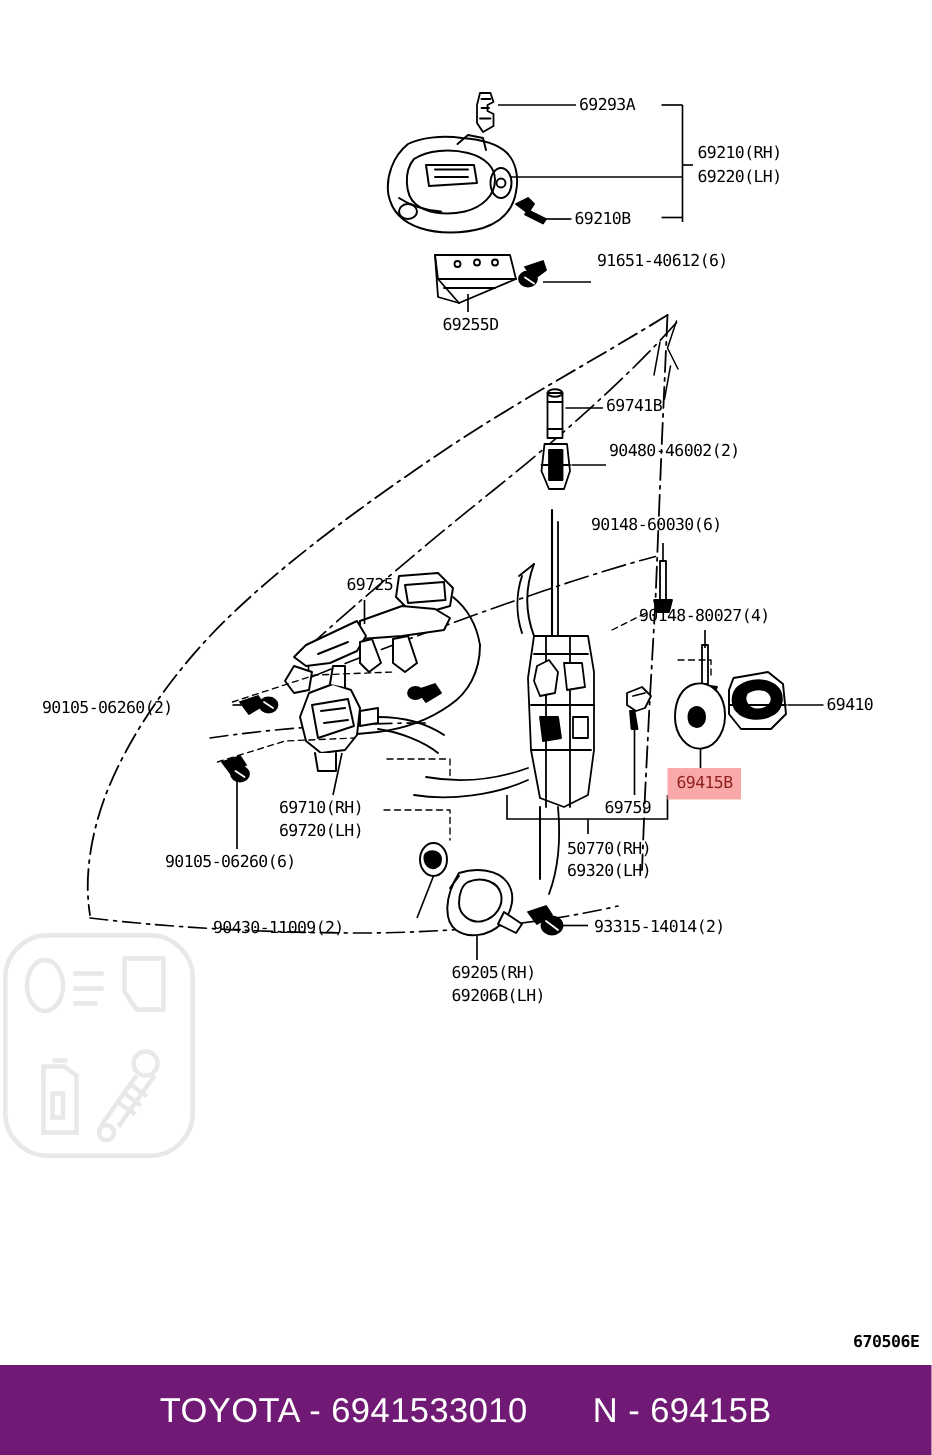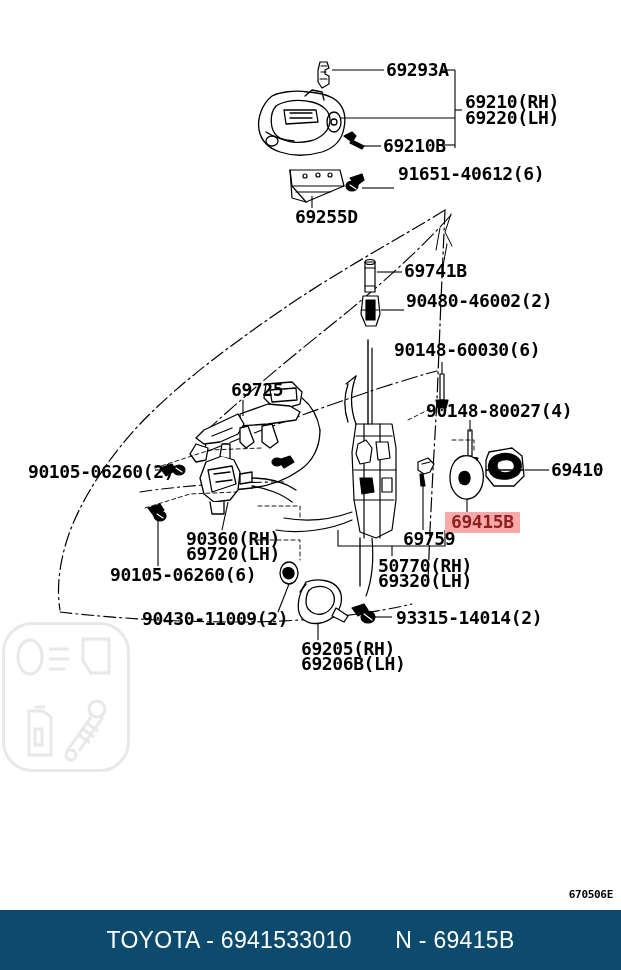--- a/index.html
+++ b/index.html
@@ -28,39 +28,39 @@
   }
   #wm-logo{
     position:absolute;left:2px;top:22px;width:128px;height:150px;
     border:3px solid #e8e8e8;border-radius:30px;box-sizing:border-box;
   }
 
   
   .lbl{
     position:absolute;z-index:4;
     font-family:"DejaVu Sans Mono","Liberation Mono",monospace;
-    font-size:18px;font-weight:700;color:#000;
+    font-size:11px;font-weight:400;color:#000;
     white-space:nowrap;line-height:15.5px;letter-spacing:-0.4px;
   }
   .lbl.hl{
     background:#f9a9a9;color:#8e1f1f;
     padding:2px 6px 3px 6px;
   }
 
   
   #diagram-id{
     position:absolute;right:8px;top:888px;z-index:4;
     font-family:"DejaVu Sans Mono","Liberation Mono",monospace;
     font-size:11px;font-weight:700;color:#000;letter-spacing:-0.3px;
   }
 
   
   #footer{
     position:absolute;left:0;top:910px;width:621px;height:60px;
-    background:#0c4a6e;z-index:6;
+    background:#701a75;z-index:6;
     display:flex;align-items:center;justify-content:center;
   }
   #footer .ftxt{
     font-family:"Liberation Sans","DejaVu Sans",sans-serif;
     font-size:23px;color:#ffffff;letter-spacing:0.3px;white-space:nowrap;
   }
   #footer .gap{display:inline-block;width:30px;}
 </style>
 </head>
 <body>
@@ -367,21 +367,21 @@
   <div class="lbl" style="left:398px;top:166px;">91651-40612(6)</div>
   <div class="lbl" style="left:295px;top:209px;text-align:right;">69255D</div>
   <div class="lbl" style="left:404px;top:263px;">69741B</div>
   <div class="lbl" style="left:406px;top:293px;">90480-46002(2)</div>
   <div class="lbl" style="left:394px;top:342px;">90148-60030(6)</div>
   <div class="lbl" style="left:426px;top:403px;">90148-80027(4)</div>
   <div class="lbl" style="left:216px;top:382px;margin-left:15px;">69725</div>
   <div class="lbl" style="left:551px;top:462px;">69410</div>
   <div class="lbl" style="left:28px;top:464px;">90105-06260(2)</div>
   <div class="lbl" style="left:110px;top:567px;text-align:right;">90105-06260(6)</div>
-  <div class="lbl" style="left:186px;top:531px;">90360(RH)</div>
+  <div class="lbl" style="left:186px;top:531px;">69710(RH)</div>
   <div class="lbl" style="left:186px;top:546px;">69720(LH)</div>
   <div class="lbl hl" style="left:445px;top:512px;">69415B</div>
   <div class="lbl" style="left:403px;top:531px;">69759</div>
   <div class="lbl" style="left:378px;top:558px;">50770(RH)</div>
   <div class="lbl" style="left:378px;top:573px;">69320(LH)</div>
   <div class="lbl" style="left:142px;top:611px;">90430-11009(2)</div>
   <div class="lbl" style="left:396px;top:610px;">93315-14014(2)</div>
   <div class="lbl" style="left:301px;top:641px;">69205(RH)</div>
   <div class="lbl" style="left:301px;top:656px;">69206B(LH)</div>
 

